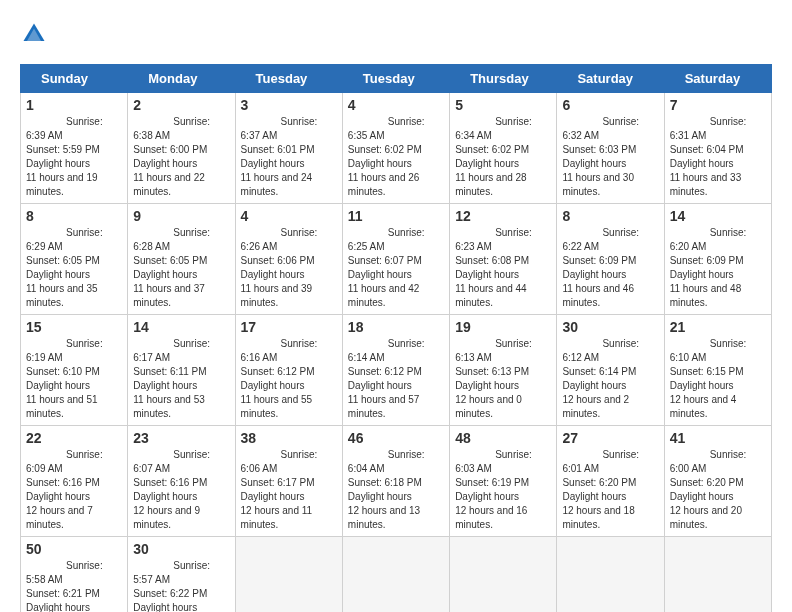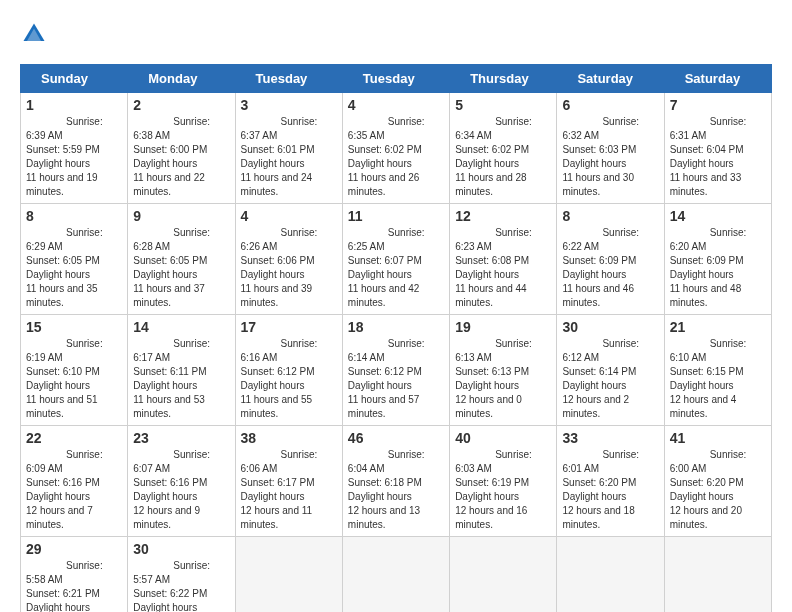--- a/index.html
+++ b/index.html
@@ -220,35 +220,35 @@
       </td>
         <td>
         <span class="day-num">38</span>
         <span class="day-info">Sunrise: 6:06 AM<br>Sunset: 6:17 PM<br>Daylight hours<br>12 hours and 11 minutes.</span>
       </td>
         <td>
         <span class="day-num">46</span>
         <span class="day-info">Sunrise: 6:04 AM<br>Sunset: 6:18 PM<br>Daylight hours<br>12 hours and 13 minutes.</span>
       </td>
         <td>
-        <span class="day-num">40</span>
+        <span class="day-num">48</span>
         <span class="day-info">Sunrise: 6:03 AM<br>Sunset: 6:19 PM<br>Daylight hours<br>12 hours and 16 minutes.</span>
       </td>
         <td>
-        <span class="day-num">33</span>
+        <span class="day-num">27</span>
         <span class="day-info">Sunrise: 6:01 AM<br>Sunset: 6:20 PM<br>Daylight hours<br>12 hours and 18 minutes.</span>
       </td>
         <td>
         <span class="day-num">41</span>
         <span class="day-info">Sunrise: 6:00 AM<br>Sunset: 6:20 PM<br>Daylight hours<br>12 hours and 20 minutes.</span>
       </td>
       </tr>
       <tr>
         <td>
-        <span class="day-num">29</span>
+        <span class="day-num">50</span>
         <span class="day-info">Sunrise: 5:58 AM<br>Sunset: 6:21 PM<br>Daylight hours<br>12 hours and 23 minutes.</span>
       </td>
         <td>
         <span class="day-num">30</span>
         <span class="day-info">Sunrise: 5:57 AM<br>Sunset: 6:22 PM<br>Daylight hours<br>12 hours and 25 minutes.</span>
       </td>
         <td class="empty"></td>
         <td class="empty"></td>
         <td class="empty"></td>
         <td class="empty"></td>

